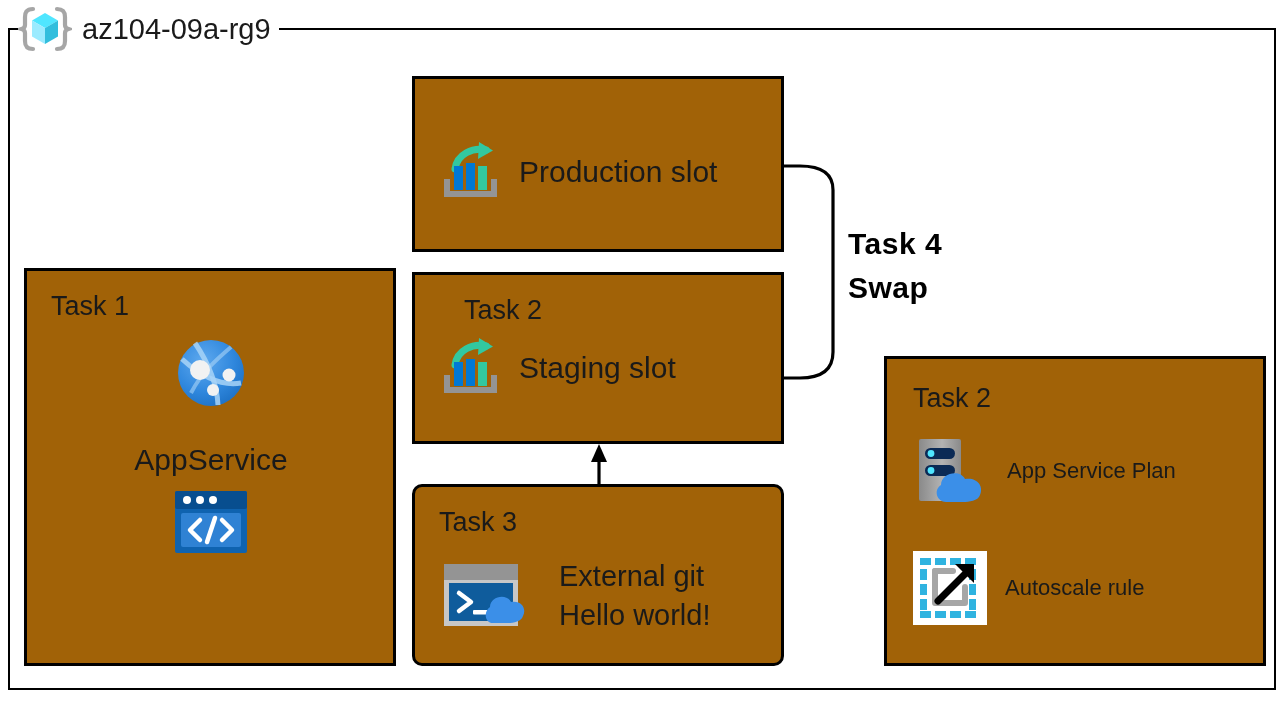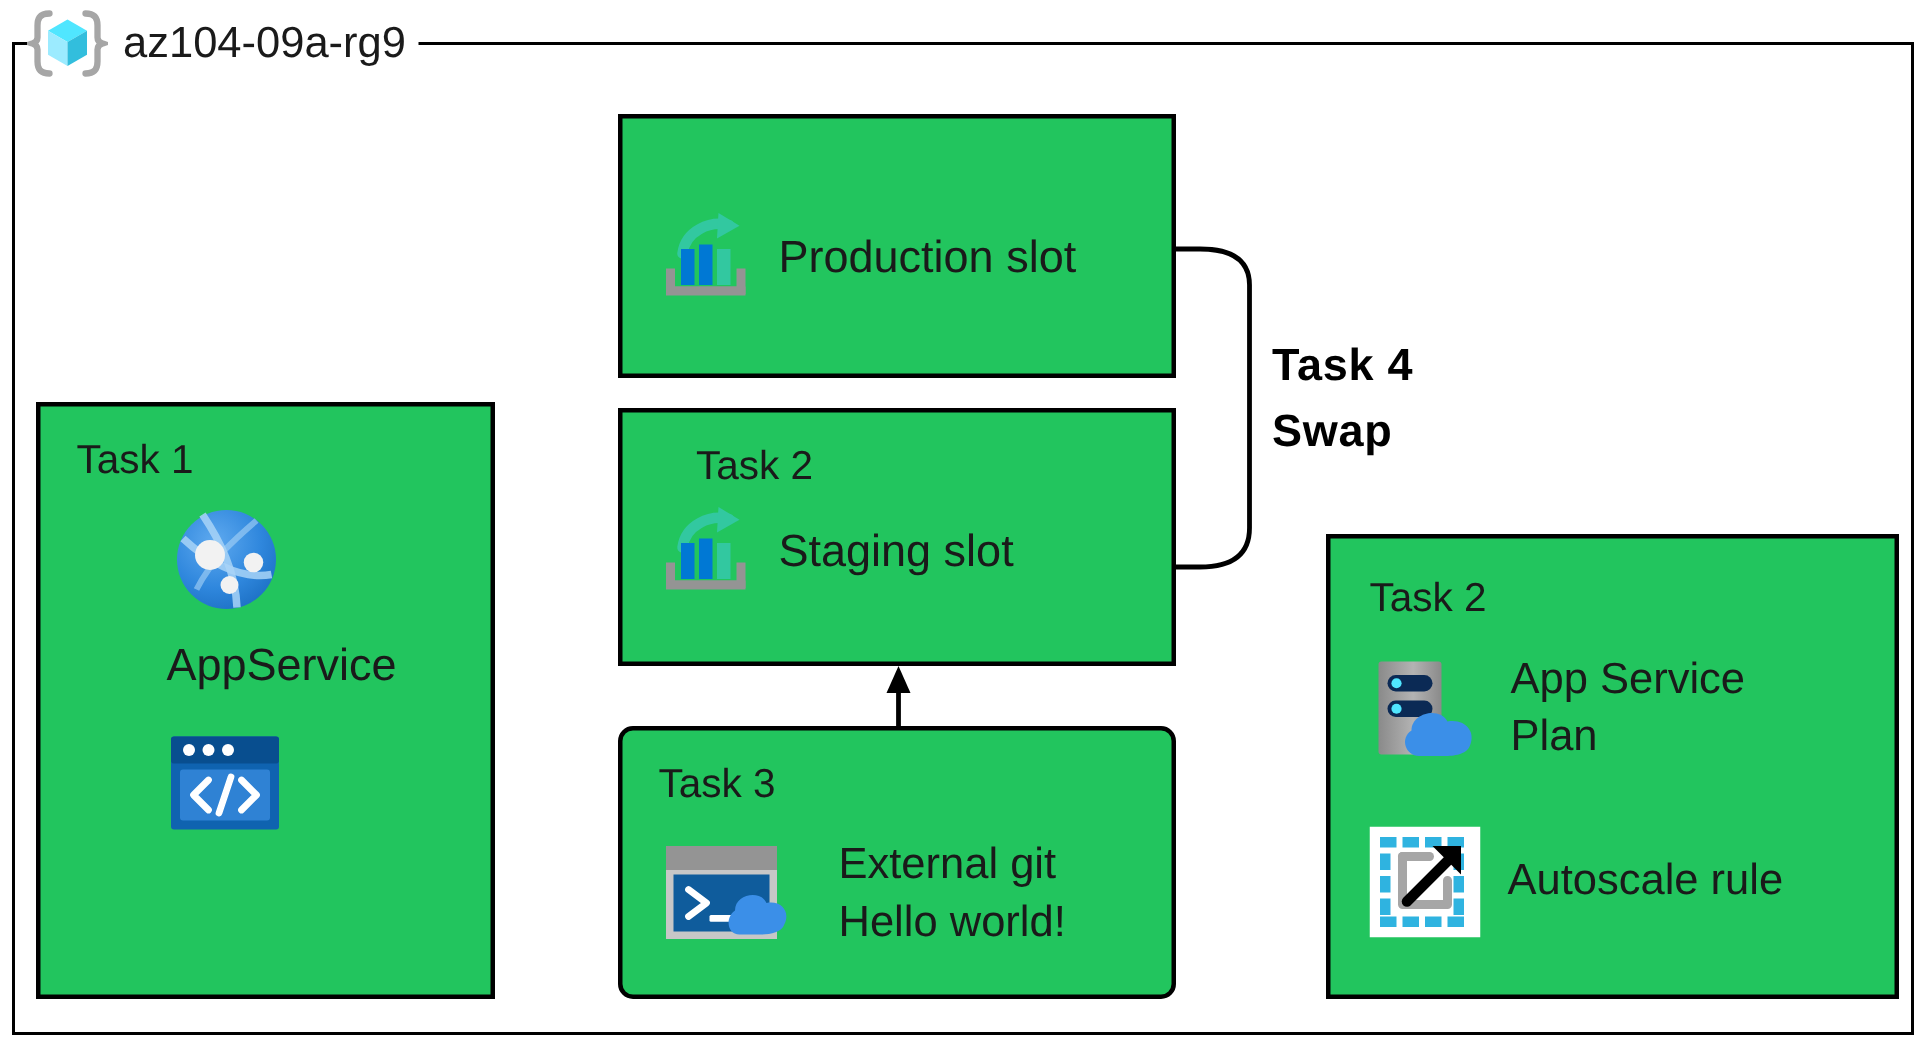--- a/index.html
+++ b/index.html
@@ -58,36 +58,36 @@
   .rg-icon {
     width: 54px;
     height: 48px;
     position: relative;
     flex: none;
   }
 
   
   .box {
     position: absolute;
-    background: #22c55e;
+    background: #a16207;
     border: 3px solid #000000;
     box-sizing: border-box;
     z-index: 2;
     padding-left: 33px;
   }
   .box-title {
     position: absolute;
     font-size: 27px;
     color: #1a1a1a;
     line-height: 1;
   }
 
   
   #box-production { left: 412px; top: 76px;  width: 372px; height: 176px; }
-  #box-task1      { left: 24px;  top: 268px; width: 306px; height: 398px; }
+  #box-task1      { left: 24px;  top: 268px; width: 372px; height: 398px; }
   #box-task2      { left: 412px; top: 272px; width: 372px; height: 172px; }
   #box-task3      { left: 412px; top: 484px; width: 372px; height: 182px; border-radius: 10px; }
   #box-task5      { left: 884px; top: 356px; width: 382px; height: 310px; }
 
   
   .slot-row {
     position: absolute;
     display: flex;
     align-items: center;
     gap: 14px;
@@ -95,36 +95,38 @@
   .slot-label {
     font-size: 30px;
     color: #1a1a1a;
     white-space: nowrap;
   }
 
   .stack-item {
     position: absolute;
     display: flex;
     flex-direction: column;
+    align-items: center;
+    gap: 16px;
   }
   .stack-label {
     font-size: 30px;
     color: #1a1a1a;
     margin-top: 14px;
     white-space: nowrap;
   }
 
   .t5-row {
     position: absolute;
     display: flex;
     align-items: center;
     gap: 18px;
   }
   .t5-label {
-    font-size: 29px;
+    font-size: 22px;
     color: #1a1a1a;
     line-height: 1.3;
     max-width: 200px;
   }
 
   .git-row {
     position: absolute;
     display: flex;
     align-items: center;
     gap: 26px;

